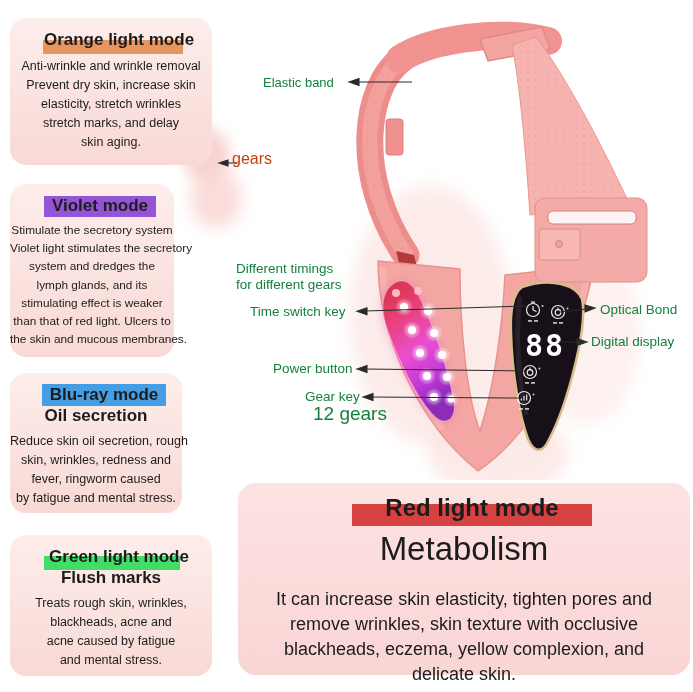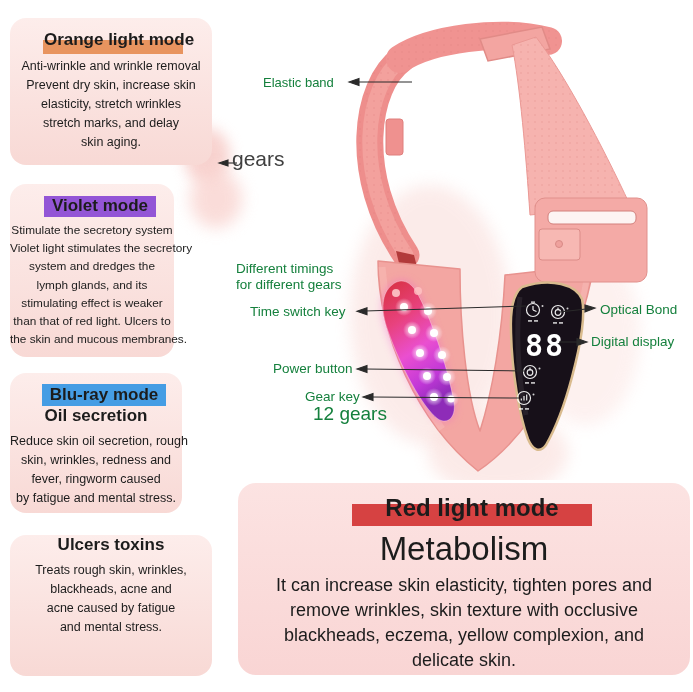--- a/index.html
+++ b/index.html
@@ -29,25 +29,25 @@
   #box3 .bar { left:-2px;  right:12px;  top:45%; height:64%; }
   
   #redbox {
     position:absolute; left:238px; top:483px; width:452px; height:192px;
     border-radius:18px; text-align:center;
     background:linear-gradient(180deg,#fce3e2 0%,#f9d5d4 100%);
   }
   #redbox .box-title { font-size:24px; line-height:30px; margin-top:10px; }
   #redbox .bar { left:-30px; right:-30px; top:38%; height:72%; }
   #redbox .box-sub  { font-size:33px; font-weight:400; line-height:28px; margin-top:12px; }
-  #redbox .box-body { font-size:18px; line-height:25px; margin-top:10px; }
+  #redbox .box-body { font-size:18px; line-height:25px; margin-top:24px; }
   
   .lbl { position:absolute; font-size:13.5px; line-height:16px; color:#15803d; white-space:pre; }
   #lbl-elastic  { left:263px; top:75px;  font-size:13px; }
-  #lbl-gears    { left:232px; top:151px; font-size:21px; color:#404040; }
+  #lbl-gears    { left:232px; top:151px; font-size:16px; color:#c2410c; }
   #lbl-timings  { left:236px; top:261px; }
   #lbl-timeswitch { left:250px; top:304px; }
   #lbl-optical  { left:600px; top:302px; }
   #lbl-digital  { left:591px; top:334px; }
   #lbl-power    { left:273px; top:361px; }
   #lbl-gearkey  { left:305px; top:389px; }
   #lbl-12gears  { left:313px; top:406px; font-size:19px; }
   
   .bokeh { position:absolute; border-radius:50%; }
   #bokeh1 { left:184px; top:128px; width:46px; height:56px; background:#f5c0bb; filter:blur(7px); opacity:.7; }
@@ -257,21 +257,24 @@
       <span class="hl"><i class="bar" style="background: rgb(69, 157, 228);"></i><span class="t">Blu-ray mode</span></span>
     </div>
     <div class="box-sub">Oil secretion</div>
     <div class="box-body">Reduce skin oil secretion, rough
 skin, wrinkles, redness and
 fever, ringworm caused
 by fatigue and mental stress.</div>
   </div>
 
   <div class="box" id="box3">
-    <div class="box-sub">Ulcers toxins</div>
+    <div class="box-title">
+      <span class="hl"><i class="bar" style="background: rgb(66, 221, 102);"></i><span class="t">Green light mode</span></span>
+    </div>
+    <div class="box-sub">Flush marks</div>
     <div class="box-body">Treats rough skin, wrinkles,
 blackheads, acne and
 acne caused by fatigue
 and mental stress.</div>
   </div>
 
   <div id="redbox">
     <div class="box-title">
       <span class="hl"><i class="bar" style="background: rgb(214, 66, 66);"></i><span class="t">Red light mode</span></span>
     </div>

